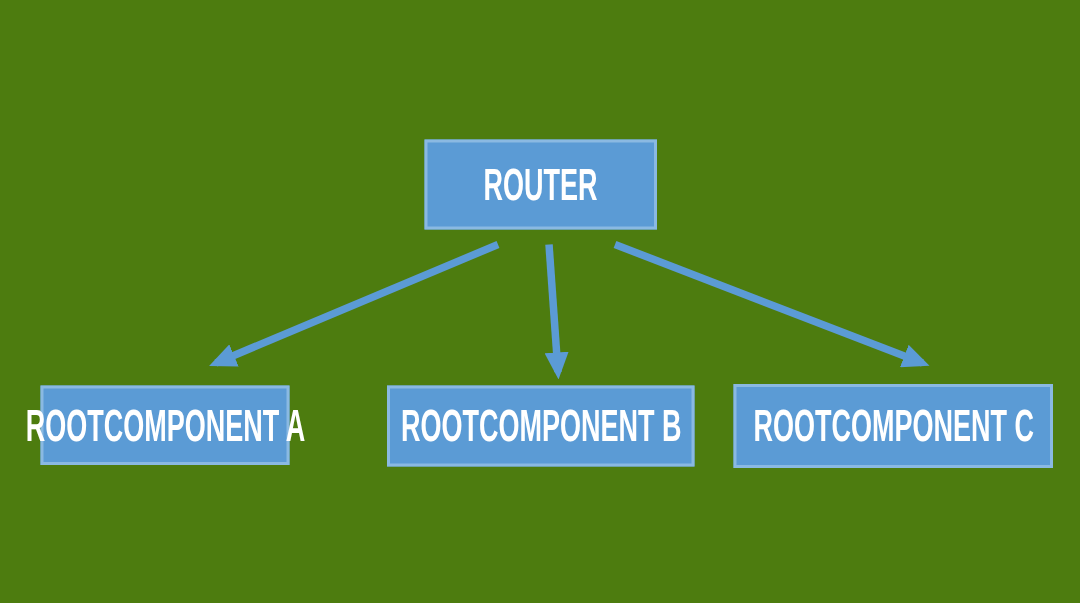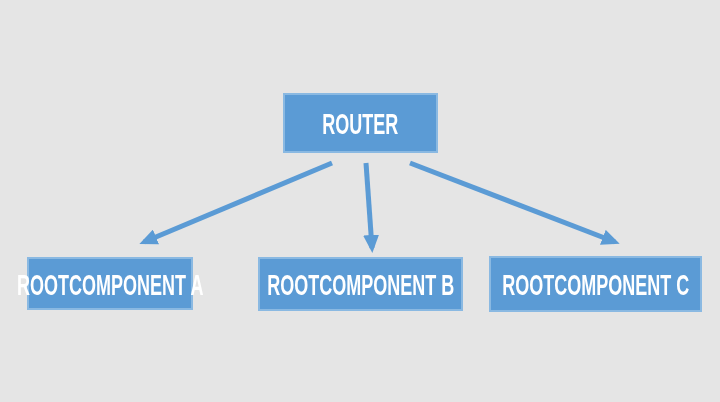--- a/index.html
+++ b/index.html
@@ -4,21 +4,21 @@
 <style>
   html, body {
     margin: 0;
     padding: 0;
     background: #ffffff;
   }
   .slide {
     position: relative;
     width: 720px;
     height: 402px;
-    background: #e5e5e5;
+    background: #4d7c0f;
     overflow: hidden;
     font-family: "Liberation Sans", sans-serif;
   }
   .edges-layer {
     position: absolute;
     left: 0;
     top: 0;
     width: 720px;
     height: 402px;
     pointer-events: none;

